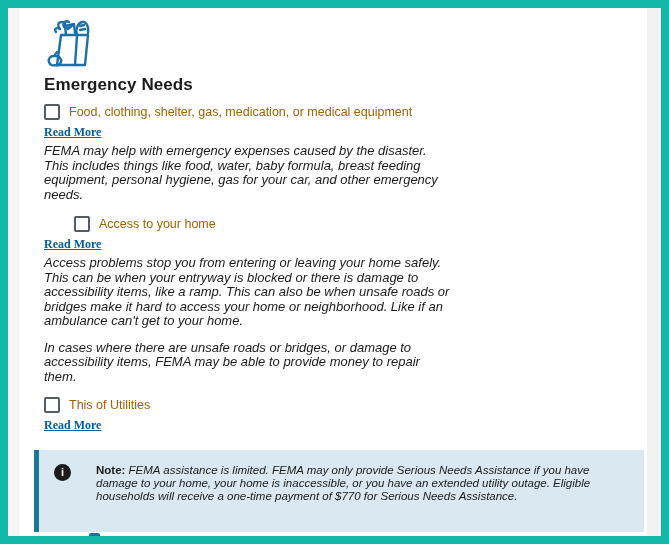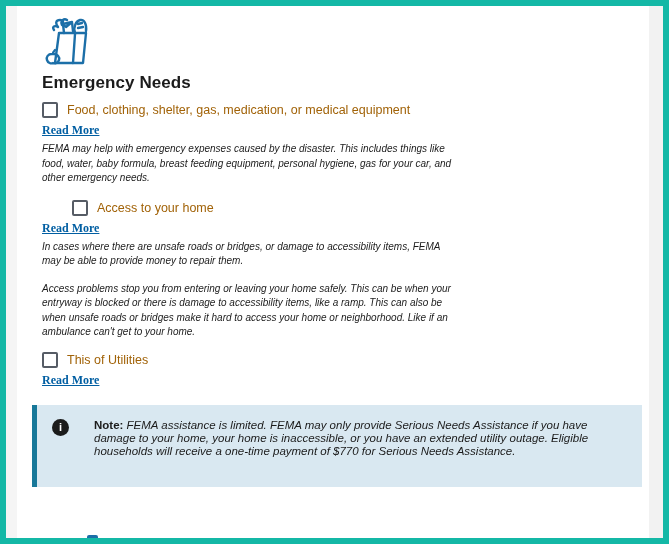--- a/index.html
+++ b/index.html
@@ -5,21 +5,21 @@
   * { box-sizing: border-box; margin: 0; padding: 0; }
   html, body { background: #fff; }
   body {
     font-family: "Liberation Sans", "DejaVu Sans", sans-serif;
     color: #1b1b1b;
     width: 669px;
   }
   .frame {
     width: 669px;
     height: 544px;
-    border: 6px solid #14b8a6;
+    border: 8px solid #14b8a6;
     background: #fff;
     display: flex;
     overflow: hidden;
     position: relative;
   }
   .gutter-left {
     width: 11px;
     background: #f5f5f5;
     flex: 0 0 auto;
   }
@@ -72,21 +72,21 @@
     font-size: 12px;
     font-weight: 700;
     color: #005ea2;
     text-decoration: underline;
     margin: 5px 0 4px 0;
     cursor: pointer;
     font-family: Liberation Serif, serif;
   }
   .para {
     font-style: italic;
-    font-size: 10px;
+    font-size: 13px;
     line-height: 14.5px;
     width: 410px;
     color: #1b1b1b;
     margin-bottom: 13px;
   }
   .para.tight { margin-bottom: 12px; }
   .gap-before-option { margin-top: 14px; margin-left: 30px; }
   .note-box {
     position: relative;
     margin-top: 13px;
@@ -167,22 +167,22 @@
     </div>
     <a class="read-more">Read More</a>
     <p class="para">FEMA may help with emergency expenses caused by the disaster. This includes things like food, water, baby formula, breast feeding equipment, personal hygiene, gas for your car, and other emergency needs.</p>
 
     
     <div class="option-row gap-before-option">
       <span class="checkbox"></span>
       <span class="option-label">Access to your home</span>
     </div>
     <a class="read-more">Read More</a>
+    <p class="para tight">Access problems stop you from entering or leaving your home safely. This can be when your entryway is blocked or there is damage to accessibility items, like a ramp. This can also be when unsafe roads or bridges make it hard to access your home or neighborhood. Like if an ambulance can't get to your home.</p>
     <p class="para">In cases where there are unsafe roads or bridges, or damage to accessibility items, FEMA may be able to provide money to repair them.</p>
-    <p class="para tight">Access problems stop you from entering or leaving your home safely. This can be when your entryway is blocked or there is damage to accessibility items, like a ramp. This can also be when unsafe roads or bridges make it hard to access your home or neighborhood. Like if an ambulance can't get to your home.</p>
 
     
     <div class="option-row">
       <span class="checkbox"></span>
       <span class="option-label">This of Utilities</span>
     </div>
     <a class="read-more">Read More</a>
 
     
     <div class="note-box">

